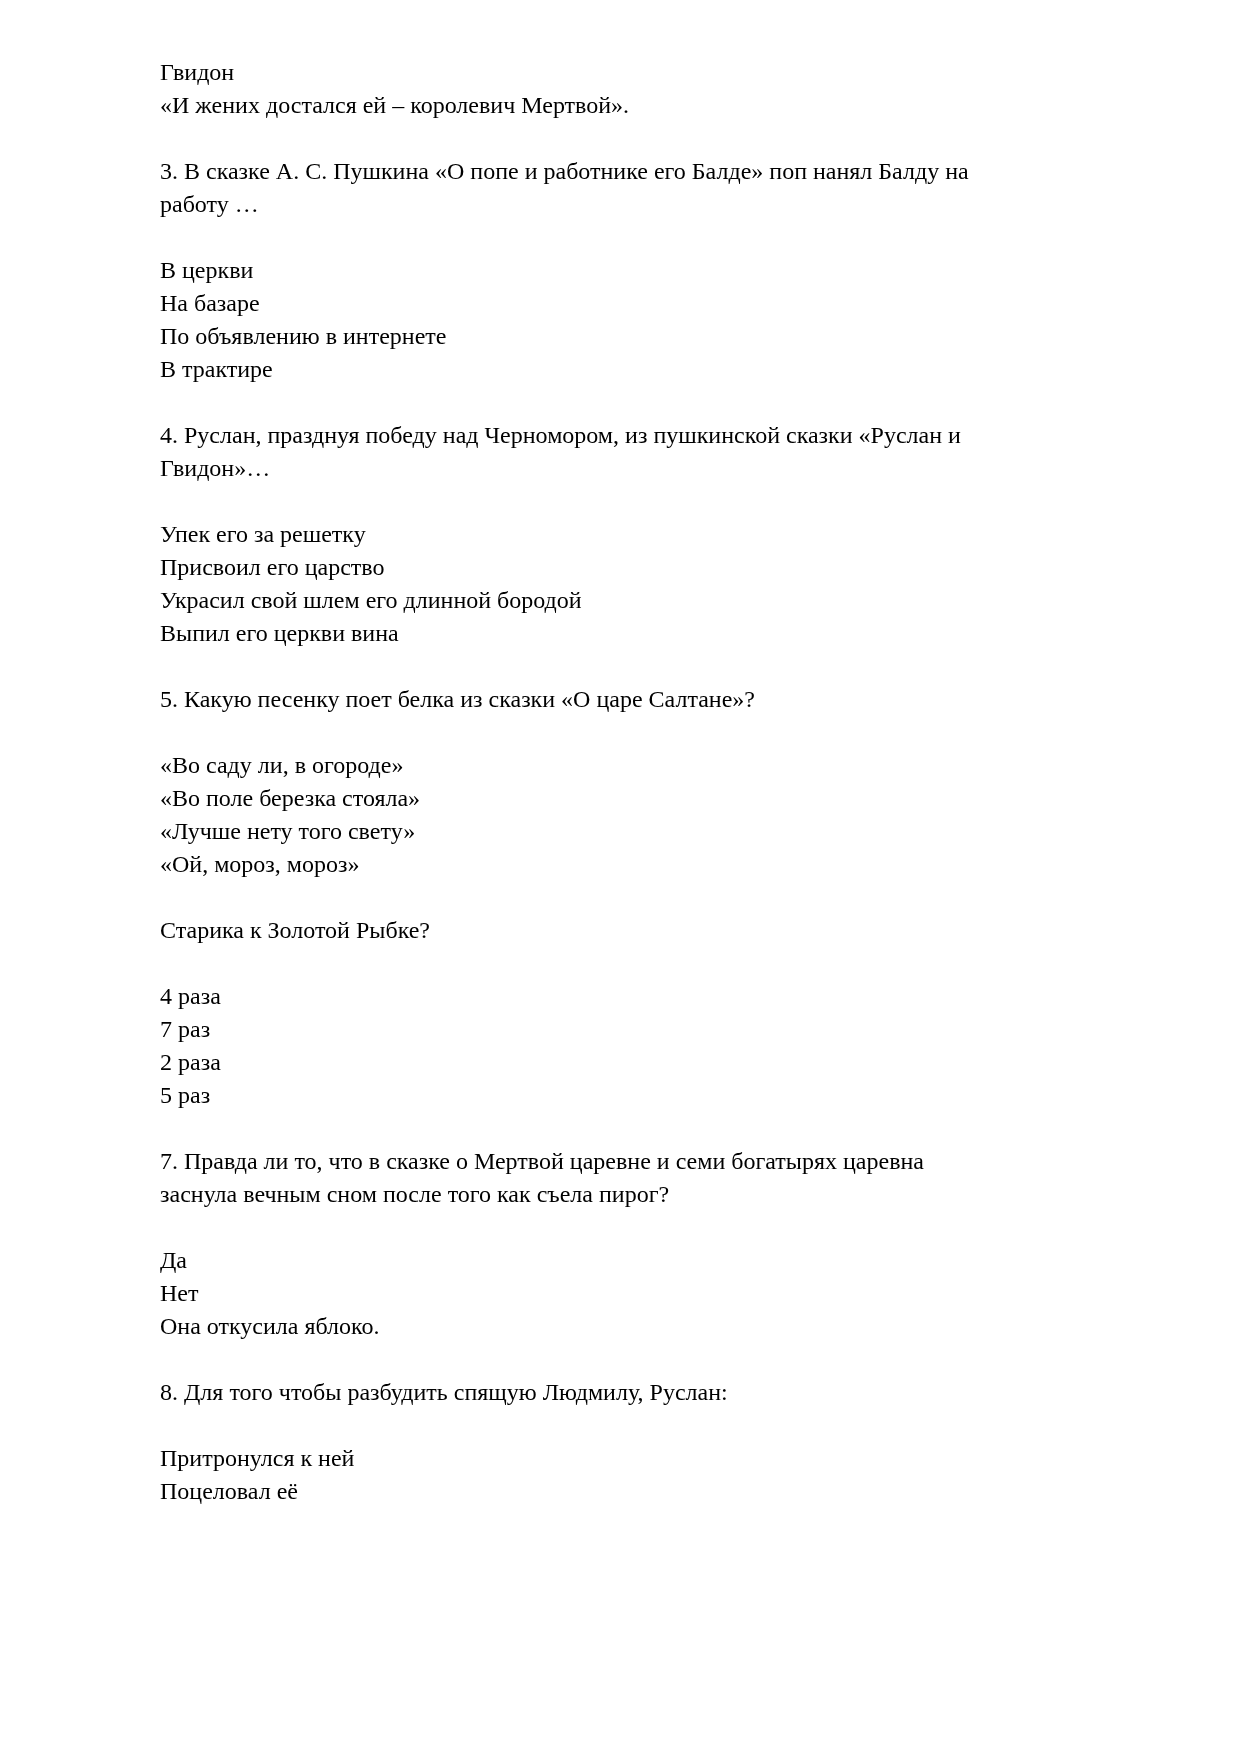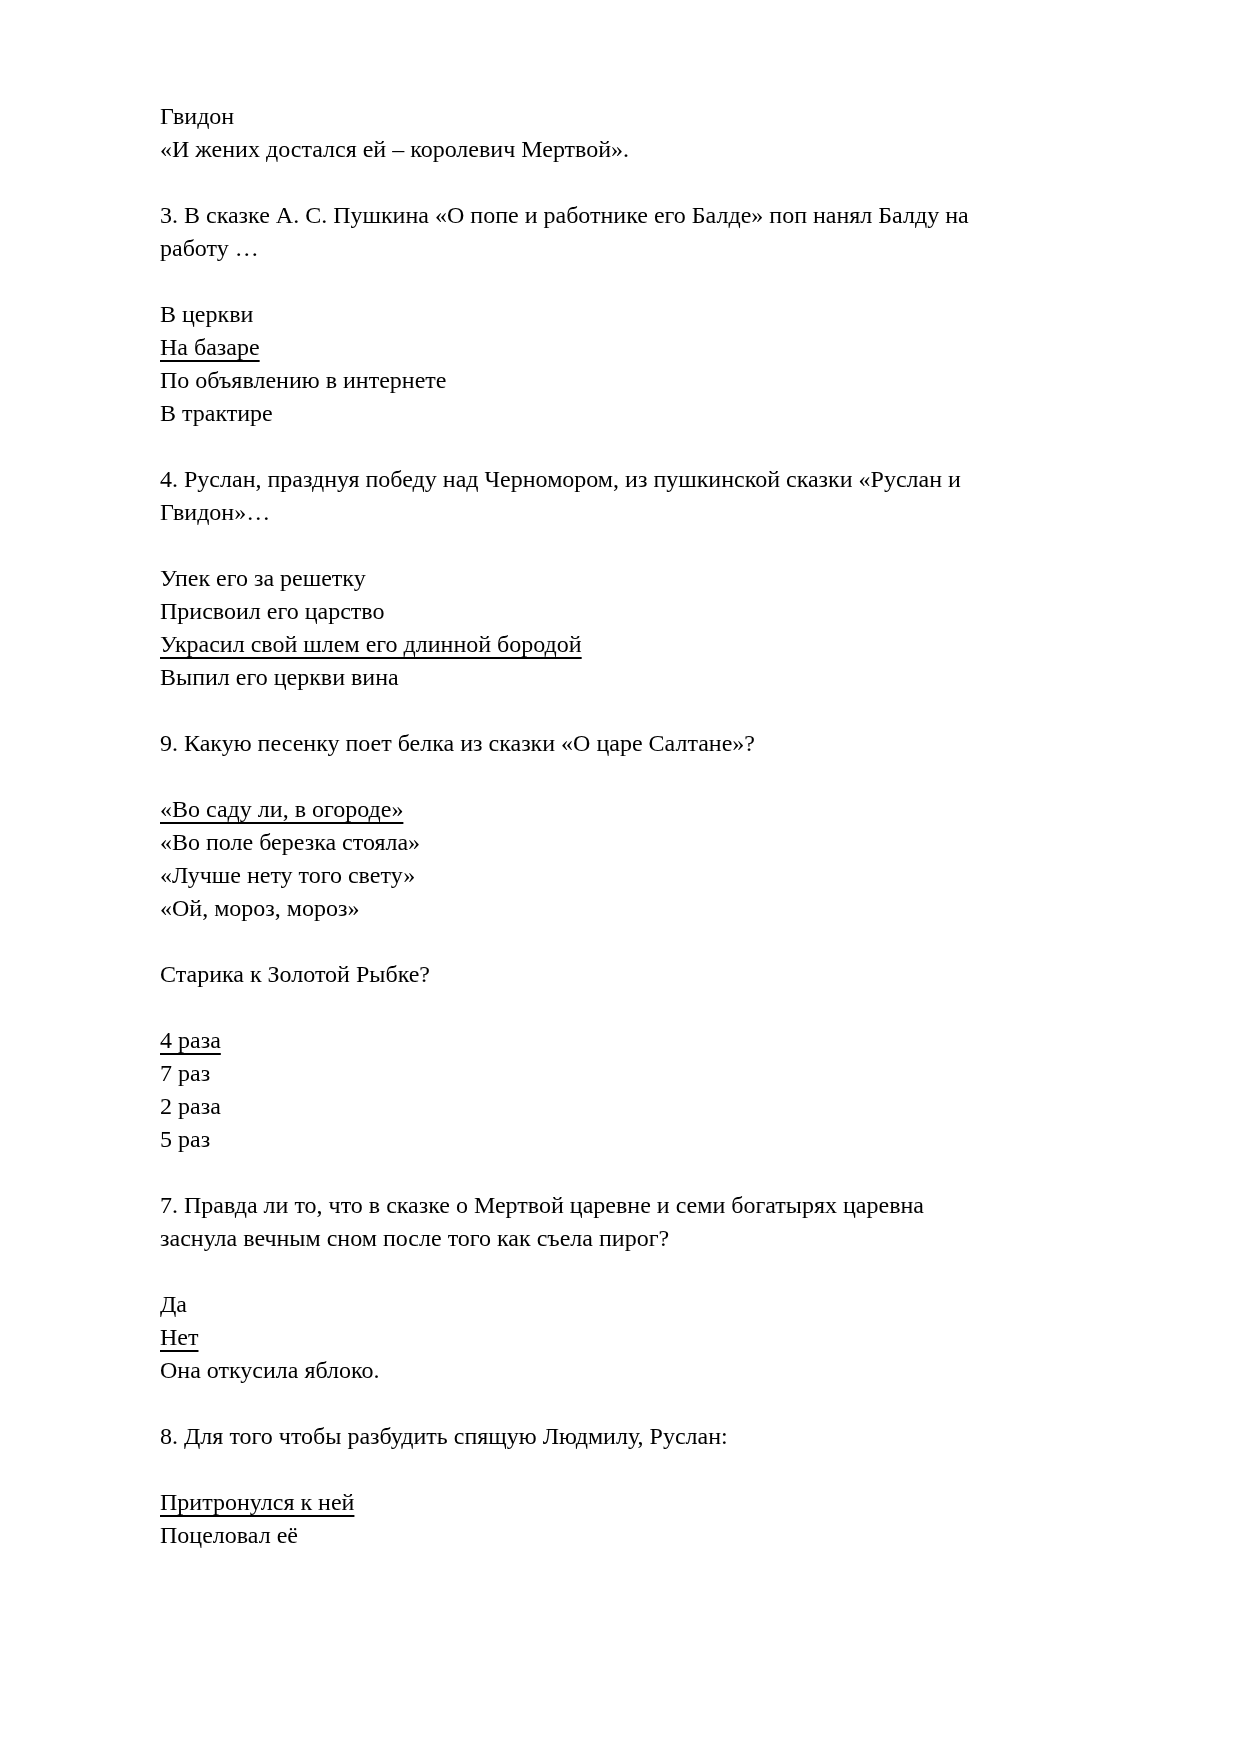--- a/index.html
+++ b/index.html
@@ -1,30 +1,29 @@
 <!DOCTYPE html>
 <html><head>
 <meta charset="utf-8">
 <style>
   html, body { margin: 0; padding: 0; background: #ffffff; }
   .page {
     width: 1240px;
     min-height: 1754px;
     box-sizing: border-box;
-    padding: 100px 130px 40px 160px;
+    padding: 56px 130px 40px 160px;
     background: #ffffff;
     color: #000000;
     font-family: "Liberation Serif", "DejaVu Serif", serif;
     font-size: 24px;
     line-height: 33px;
   }
   .block { margin-bottom: 33px; }
   .line { white-space: nowrap; }
   .u {
-    text-decoration: underline;
     text-decoration-thickness: 2px;
     text-underline-offset: 5px;
   }
 </style>
 </head>
 <body>
 
 <div class="page">
 
   <div class="block">
@@ -48,21 +47,21 @@
     <div class="line">Гвидон»…</div>
   </div>
   <div class="block">
     <div class="line">Упек его за решетку</div>
     <div class="line">Присвоил его царство</div>
     <div class="line u">Украсил свой шлем его длинной бородой</div>
     <div class="line">Выпил его церкви вина</div>
   </div>
 
   <div class="block">
-    <div class="line">9. Какую песенку поет белка из сказки «О царе Салтане»?</div>
+    <div class="line">5. Какую песенку поет белка из сказки «О царе Салтане»?</div>
   </div>
   <div class="block">
     <div class="line u">«Во саду ли, в огороде»</div>
     <div class="line">«Во поле березка стояла»</div>
     <div class="line">«Лучше нету того свету»</div>
     <div class="line">«Ой, мороз, мороз»</div>
   </div>
 
   <div class="block">
     <div class="line">Старика к Золотой Рыбке?</div>

